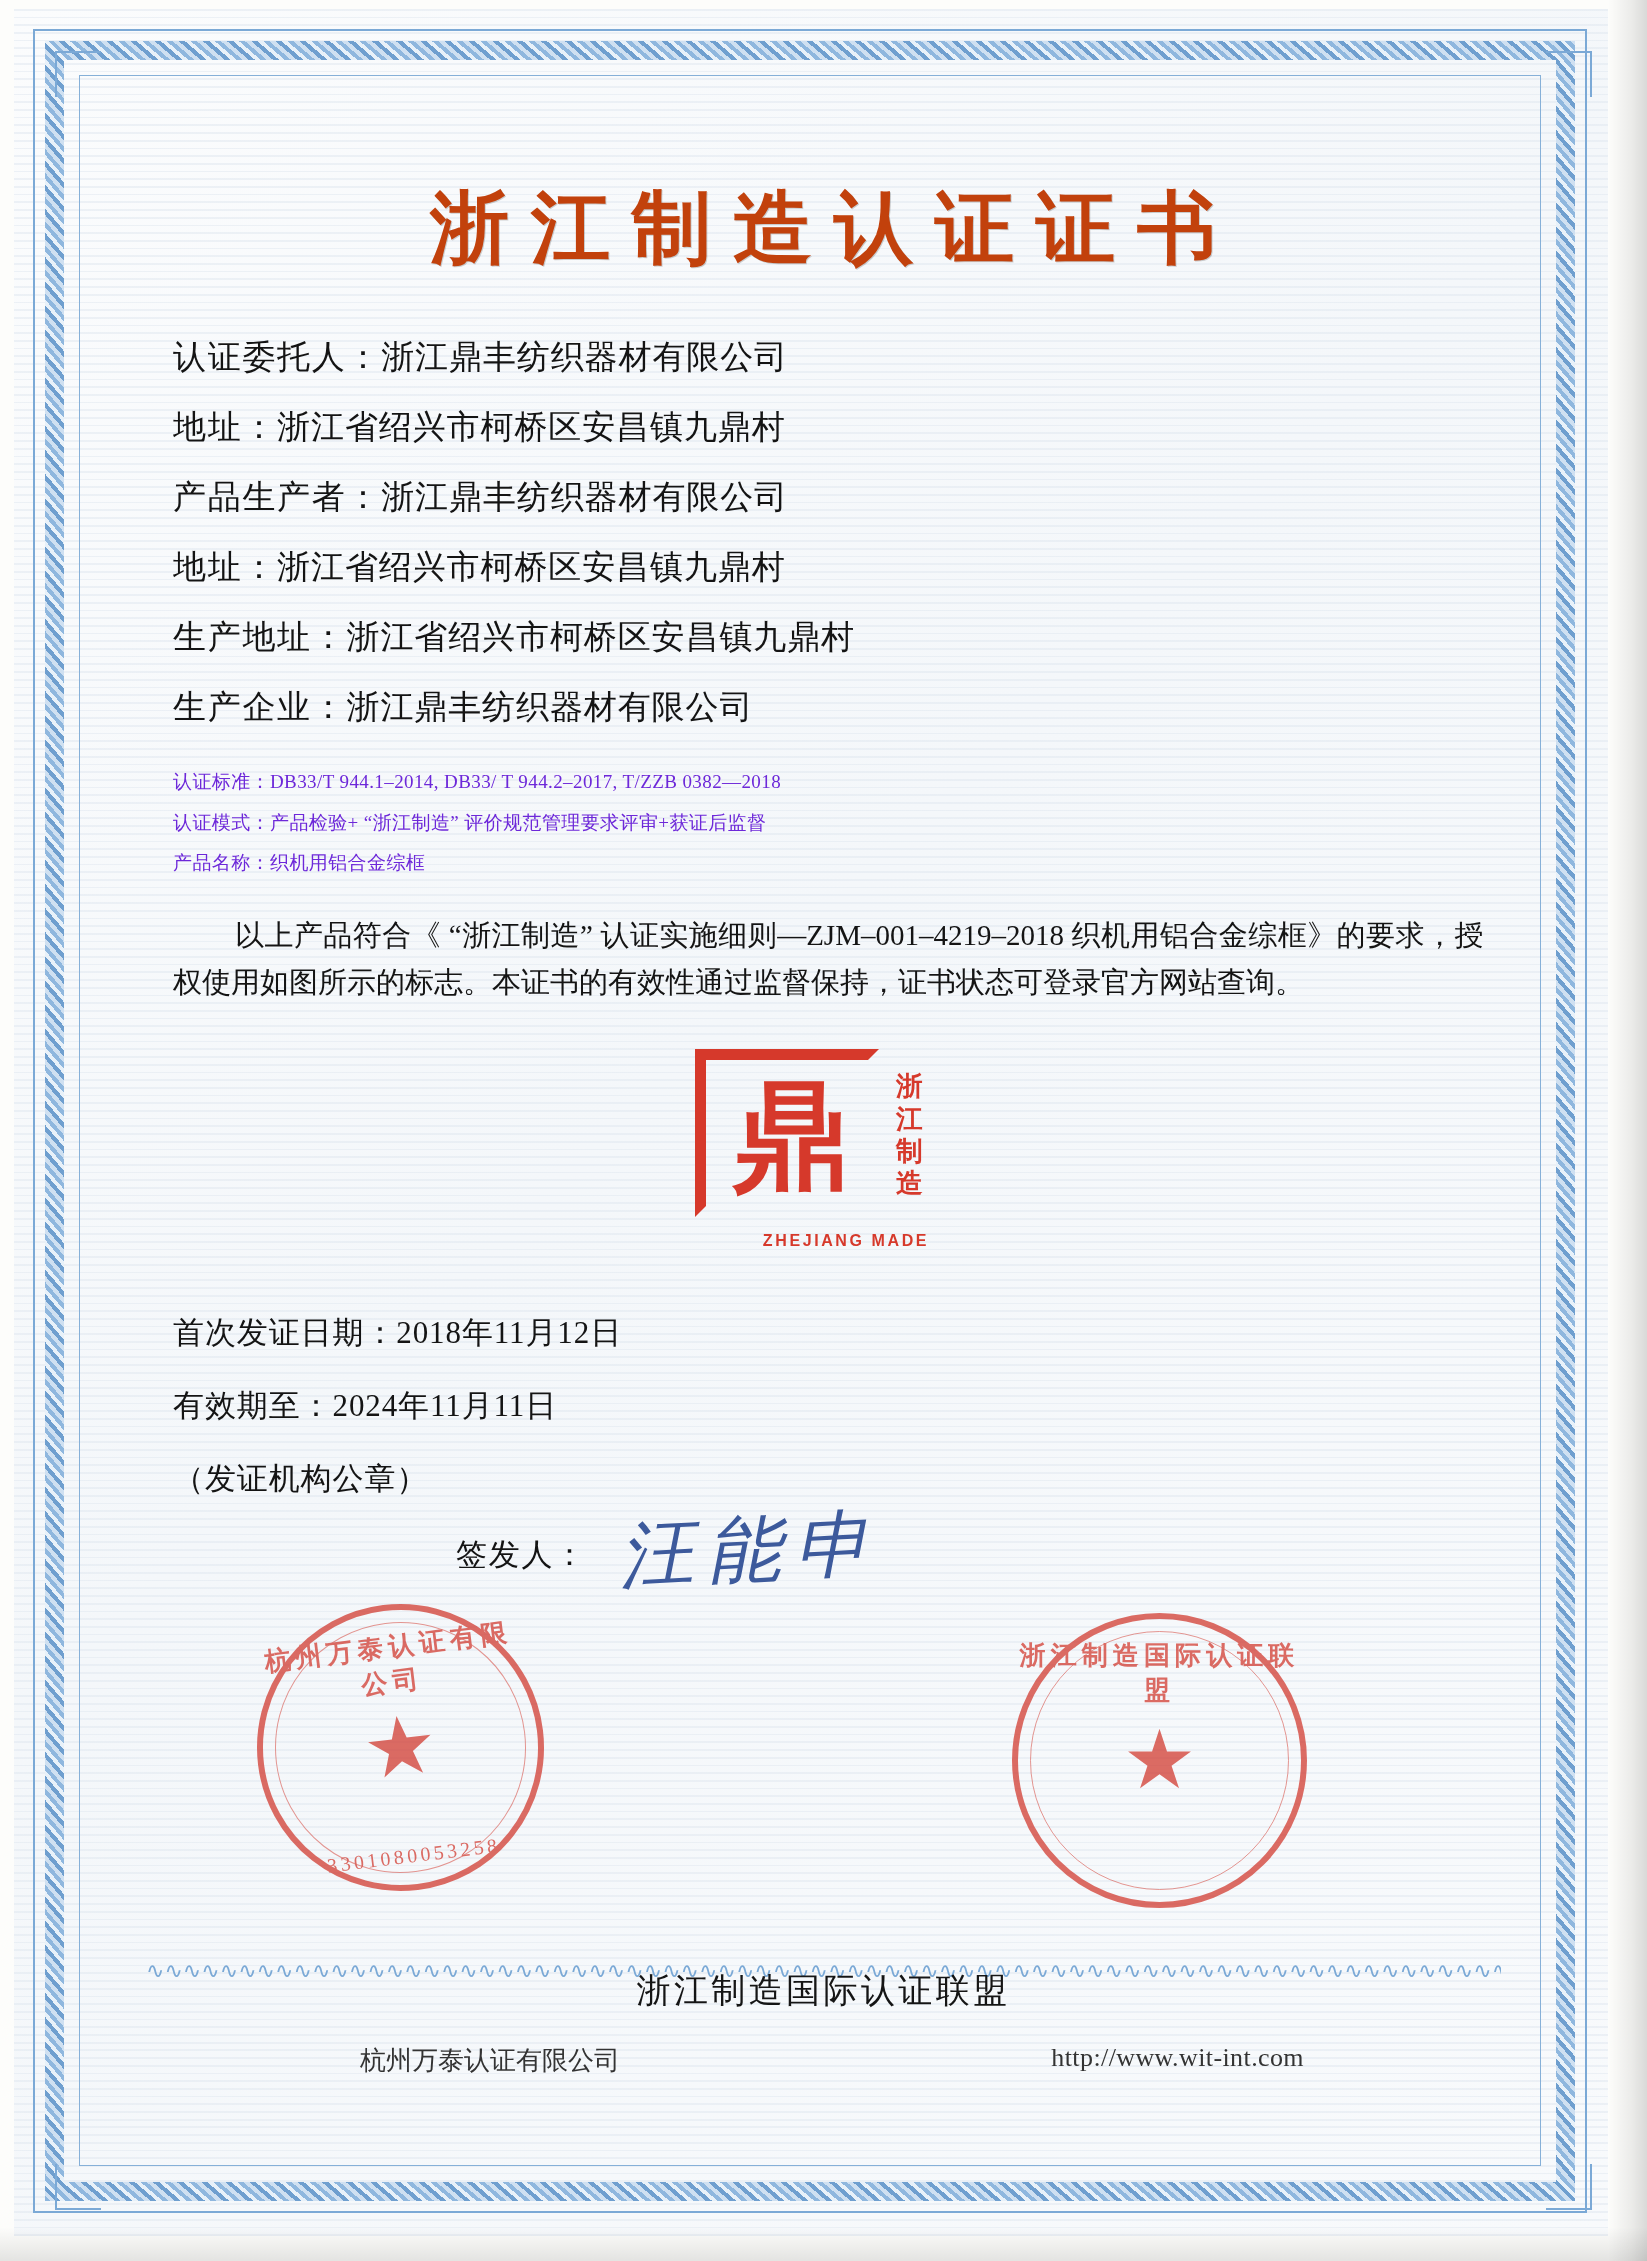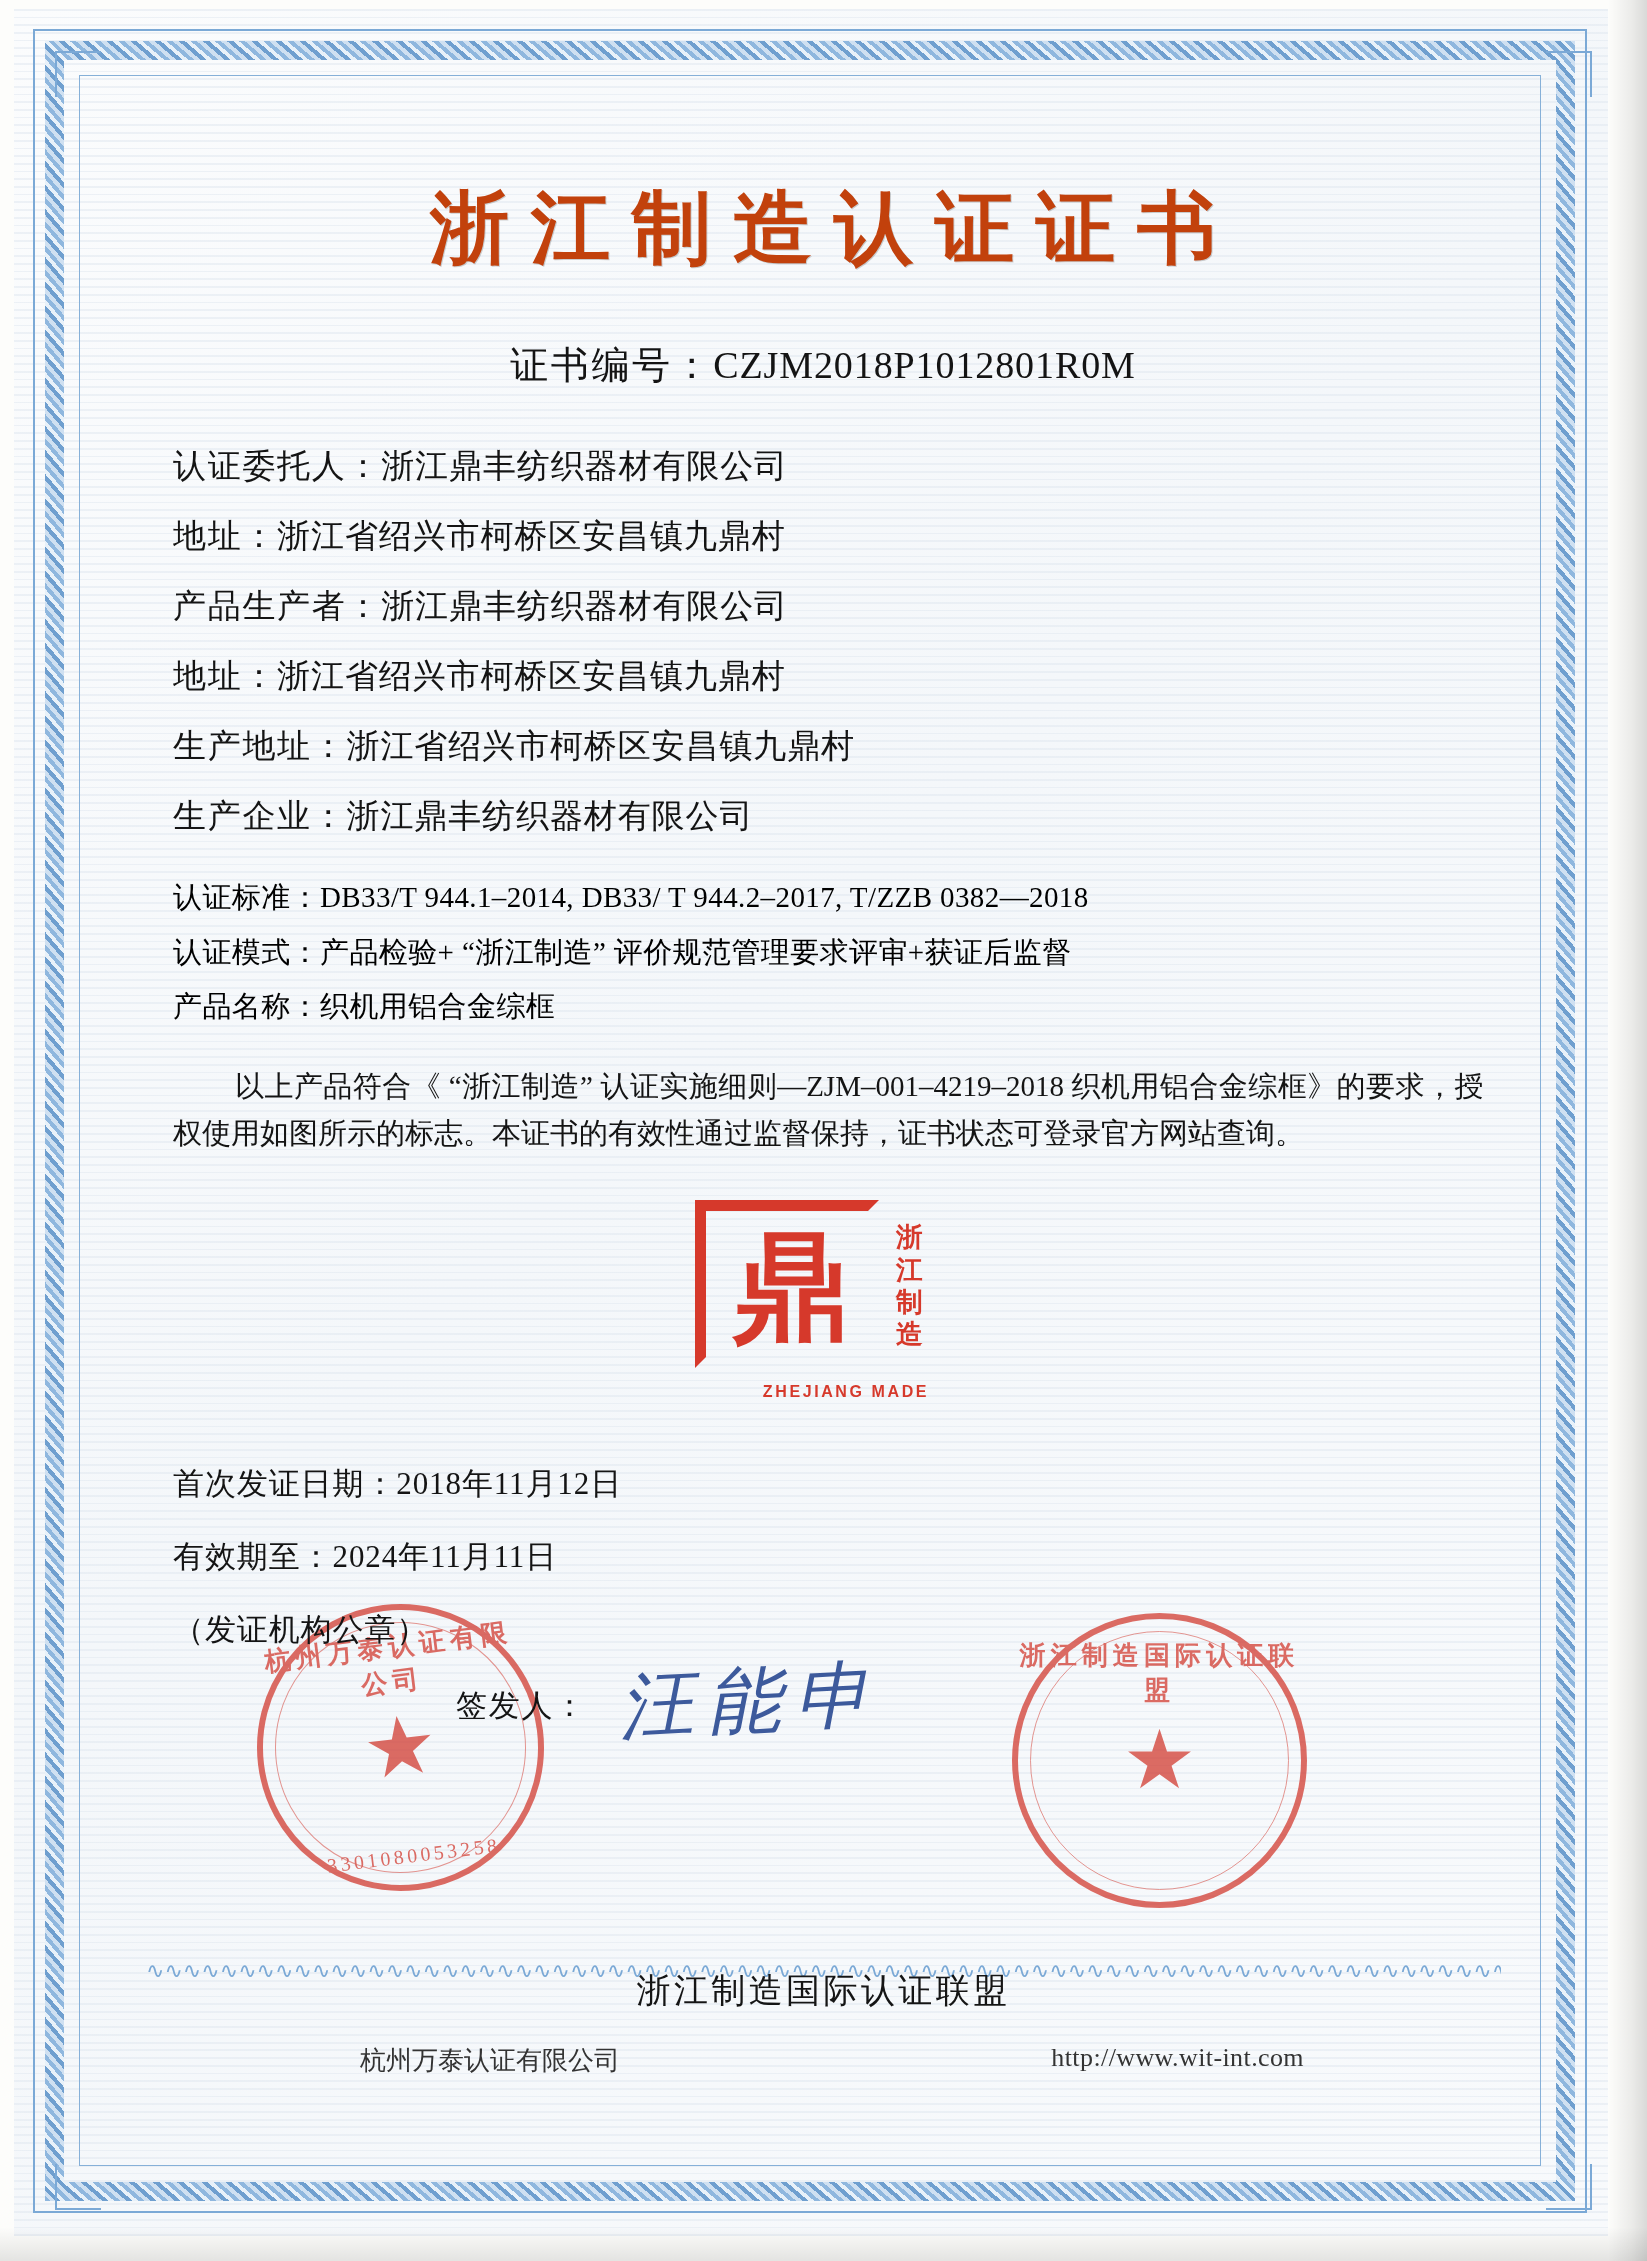--- a/index.html
+++ b/index.html
@@ -135,22 +135,22 @@
     letter-spacing: 0.9px;
     white-space: nowrap;
   }
   .field-row .flabel { letter-spacing: 1.7px; }
 
   .fields2 {
     margin-top: 39px;
     padding-left: 19px;
   }
   .field-row2 {
-    font-size: 29px;
-    color: #000000;
+    font-size: 19px;
+    color: #6d28d9;
     margin-bottom: 14.6px;
     letter-spacing: 0.4px;
     white-space: nowrap;
   }
 
   .statement {
     margin-top: 36px;
     padding-left: 19px;
     padding-right: 8.6px;
     font-size: 29px;
@@ -376,23 +376,20 @@
   <div class="border-inner"></div>
   <div class="corner tl"></div>
   <div class="corner tr"></div>
   <div class="corner bl"></div>
   <div class="corner br"></div>
 
   <div class="content">
 
     <div class="cert-title">浙江制造认证证书</div>
 
-    <div class="cert-number">
-      <span class="label">证书编号：</span><span class="value">CZJM2018P1012801R0M</span>
-    </div>
 
     <div class="fields">
       <div class="field-row">
         <span class="flabel">认证委托人：</span><span>浙江鼎丰纺织器材有限公司</span>
       </div>
       <div class="field-row">
         <span class="flabel">地址：</span><span>浙江省绍兴市柯桥区安昌镇九鼎村</span>
       </div>
       <div class="field-row">
         <span class="flabel">产品生产者：</span><span>浙江鼎丰纺织器材有限公司</span>

